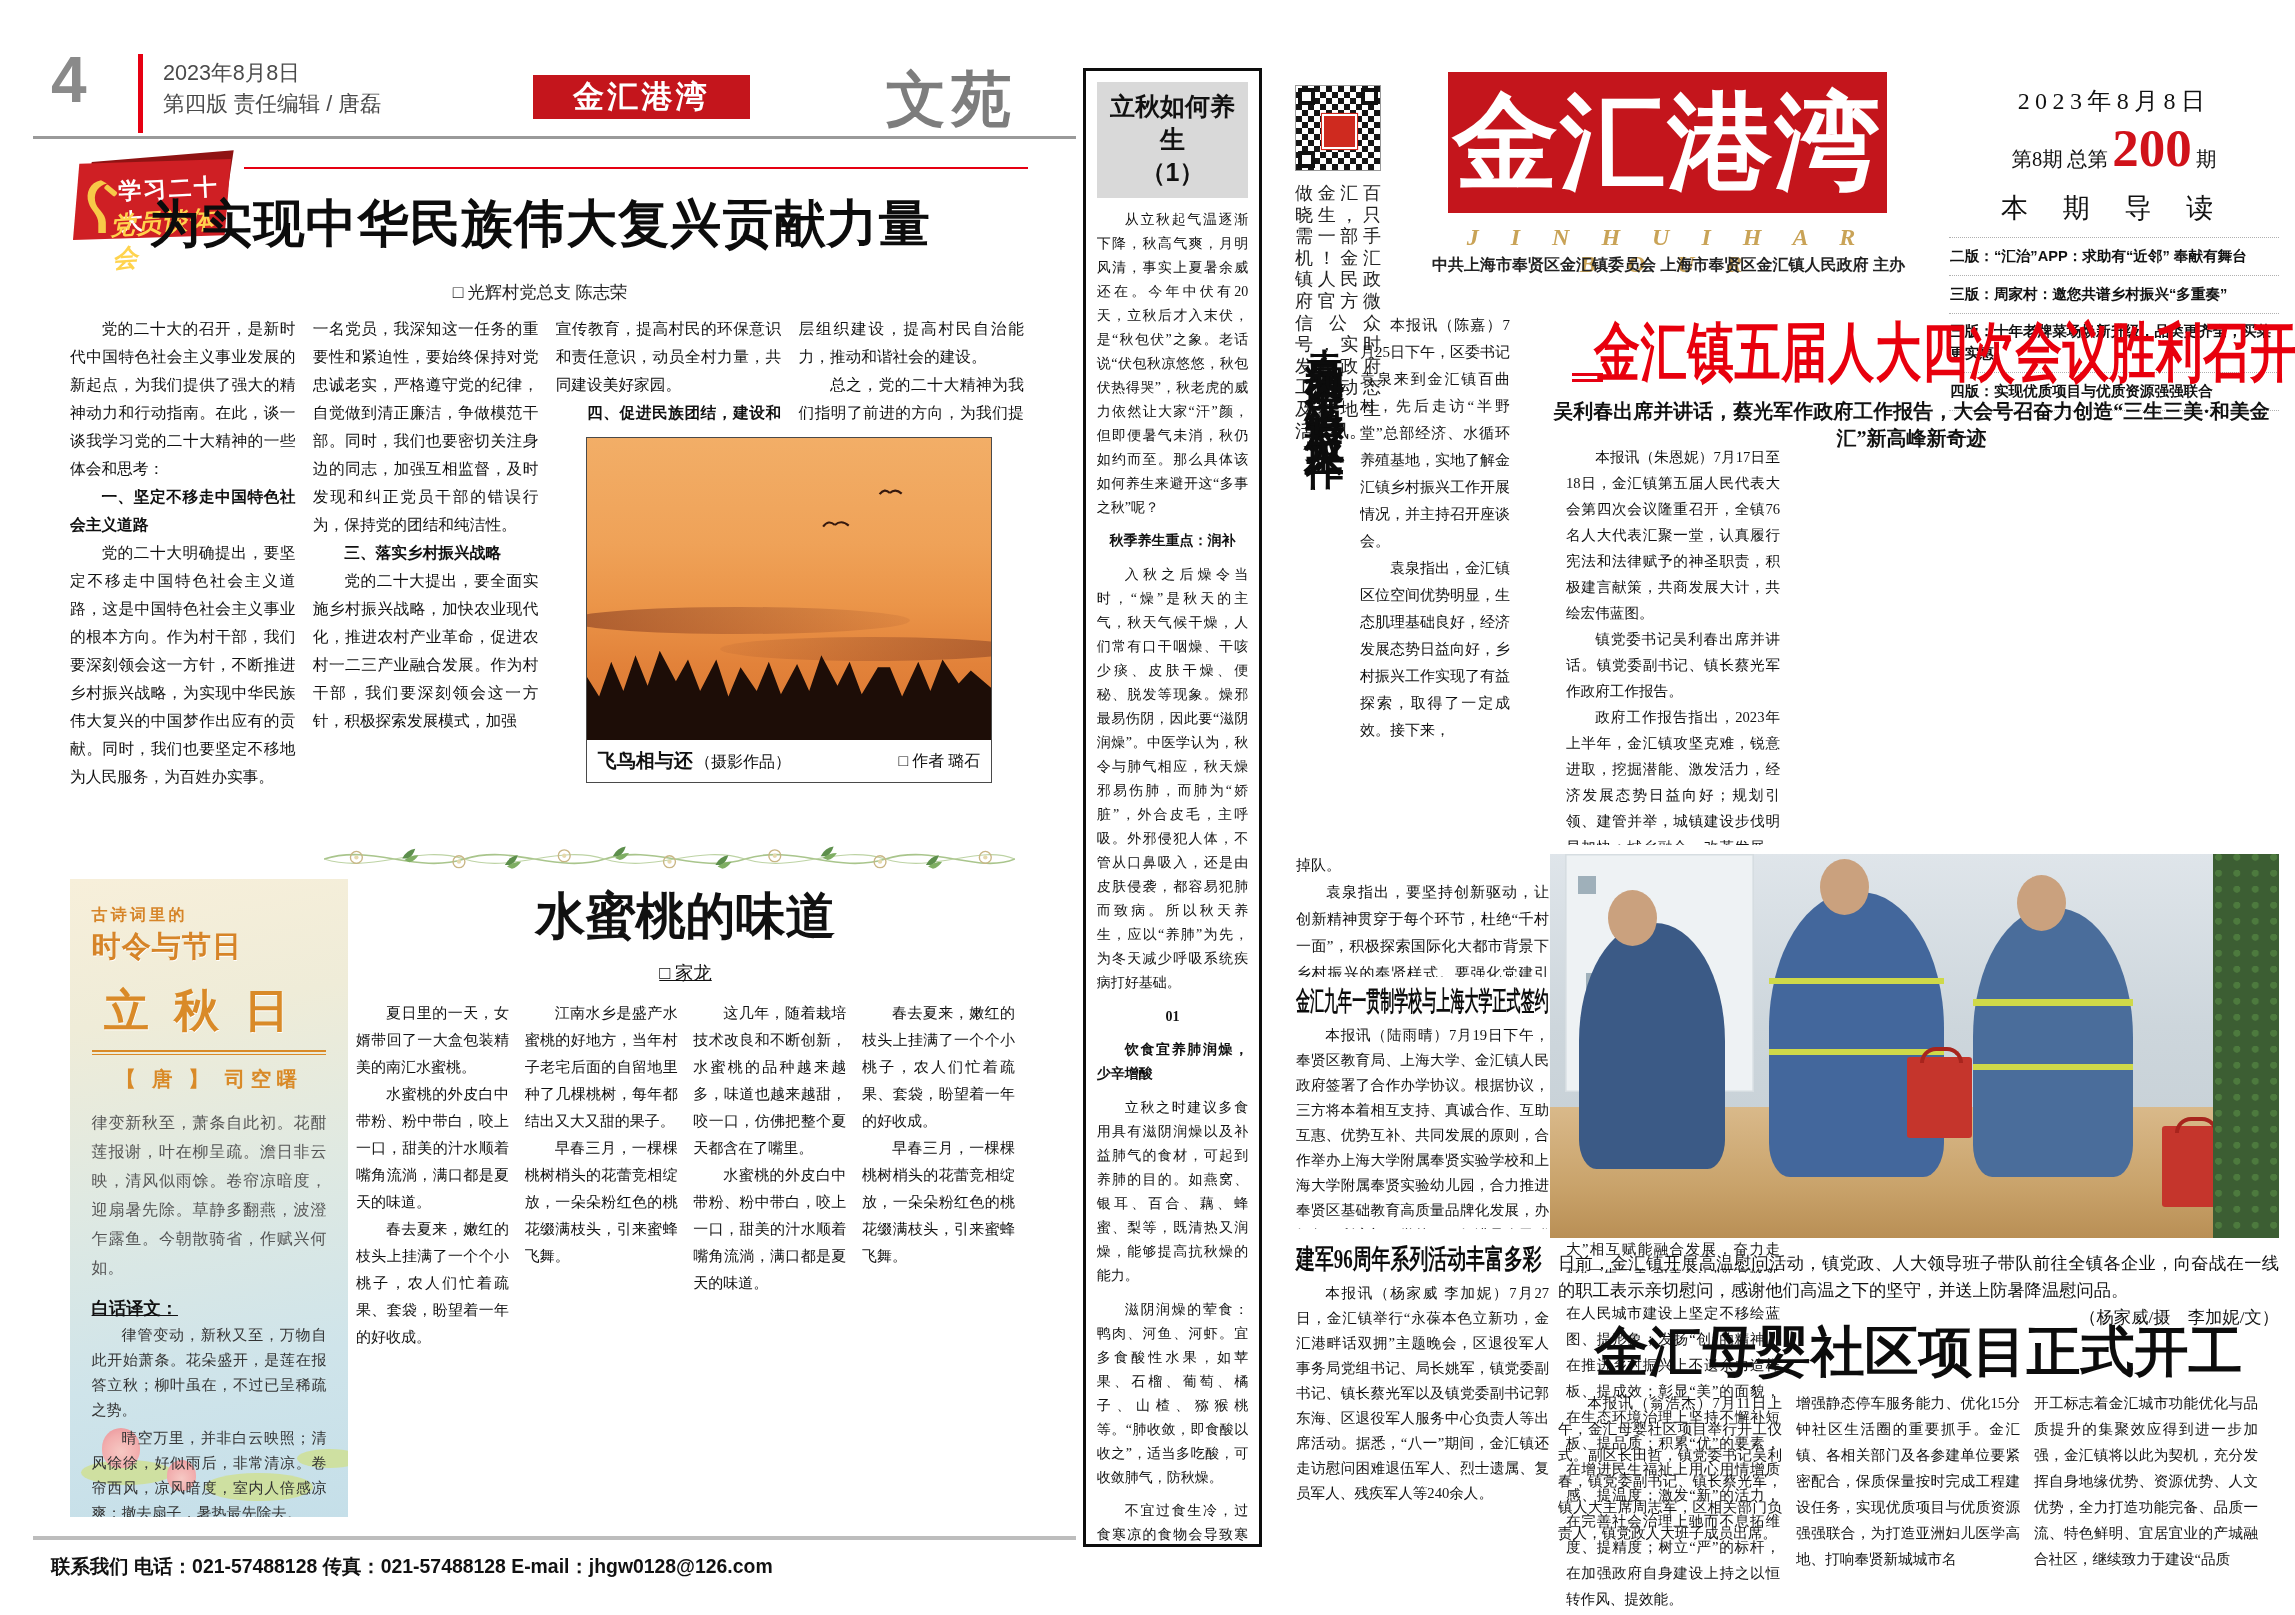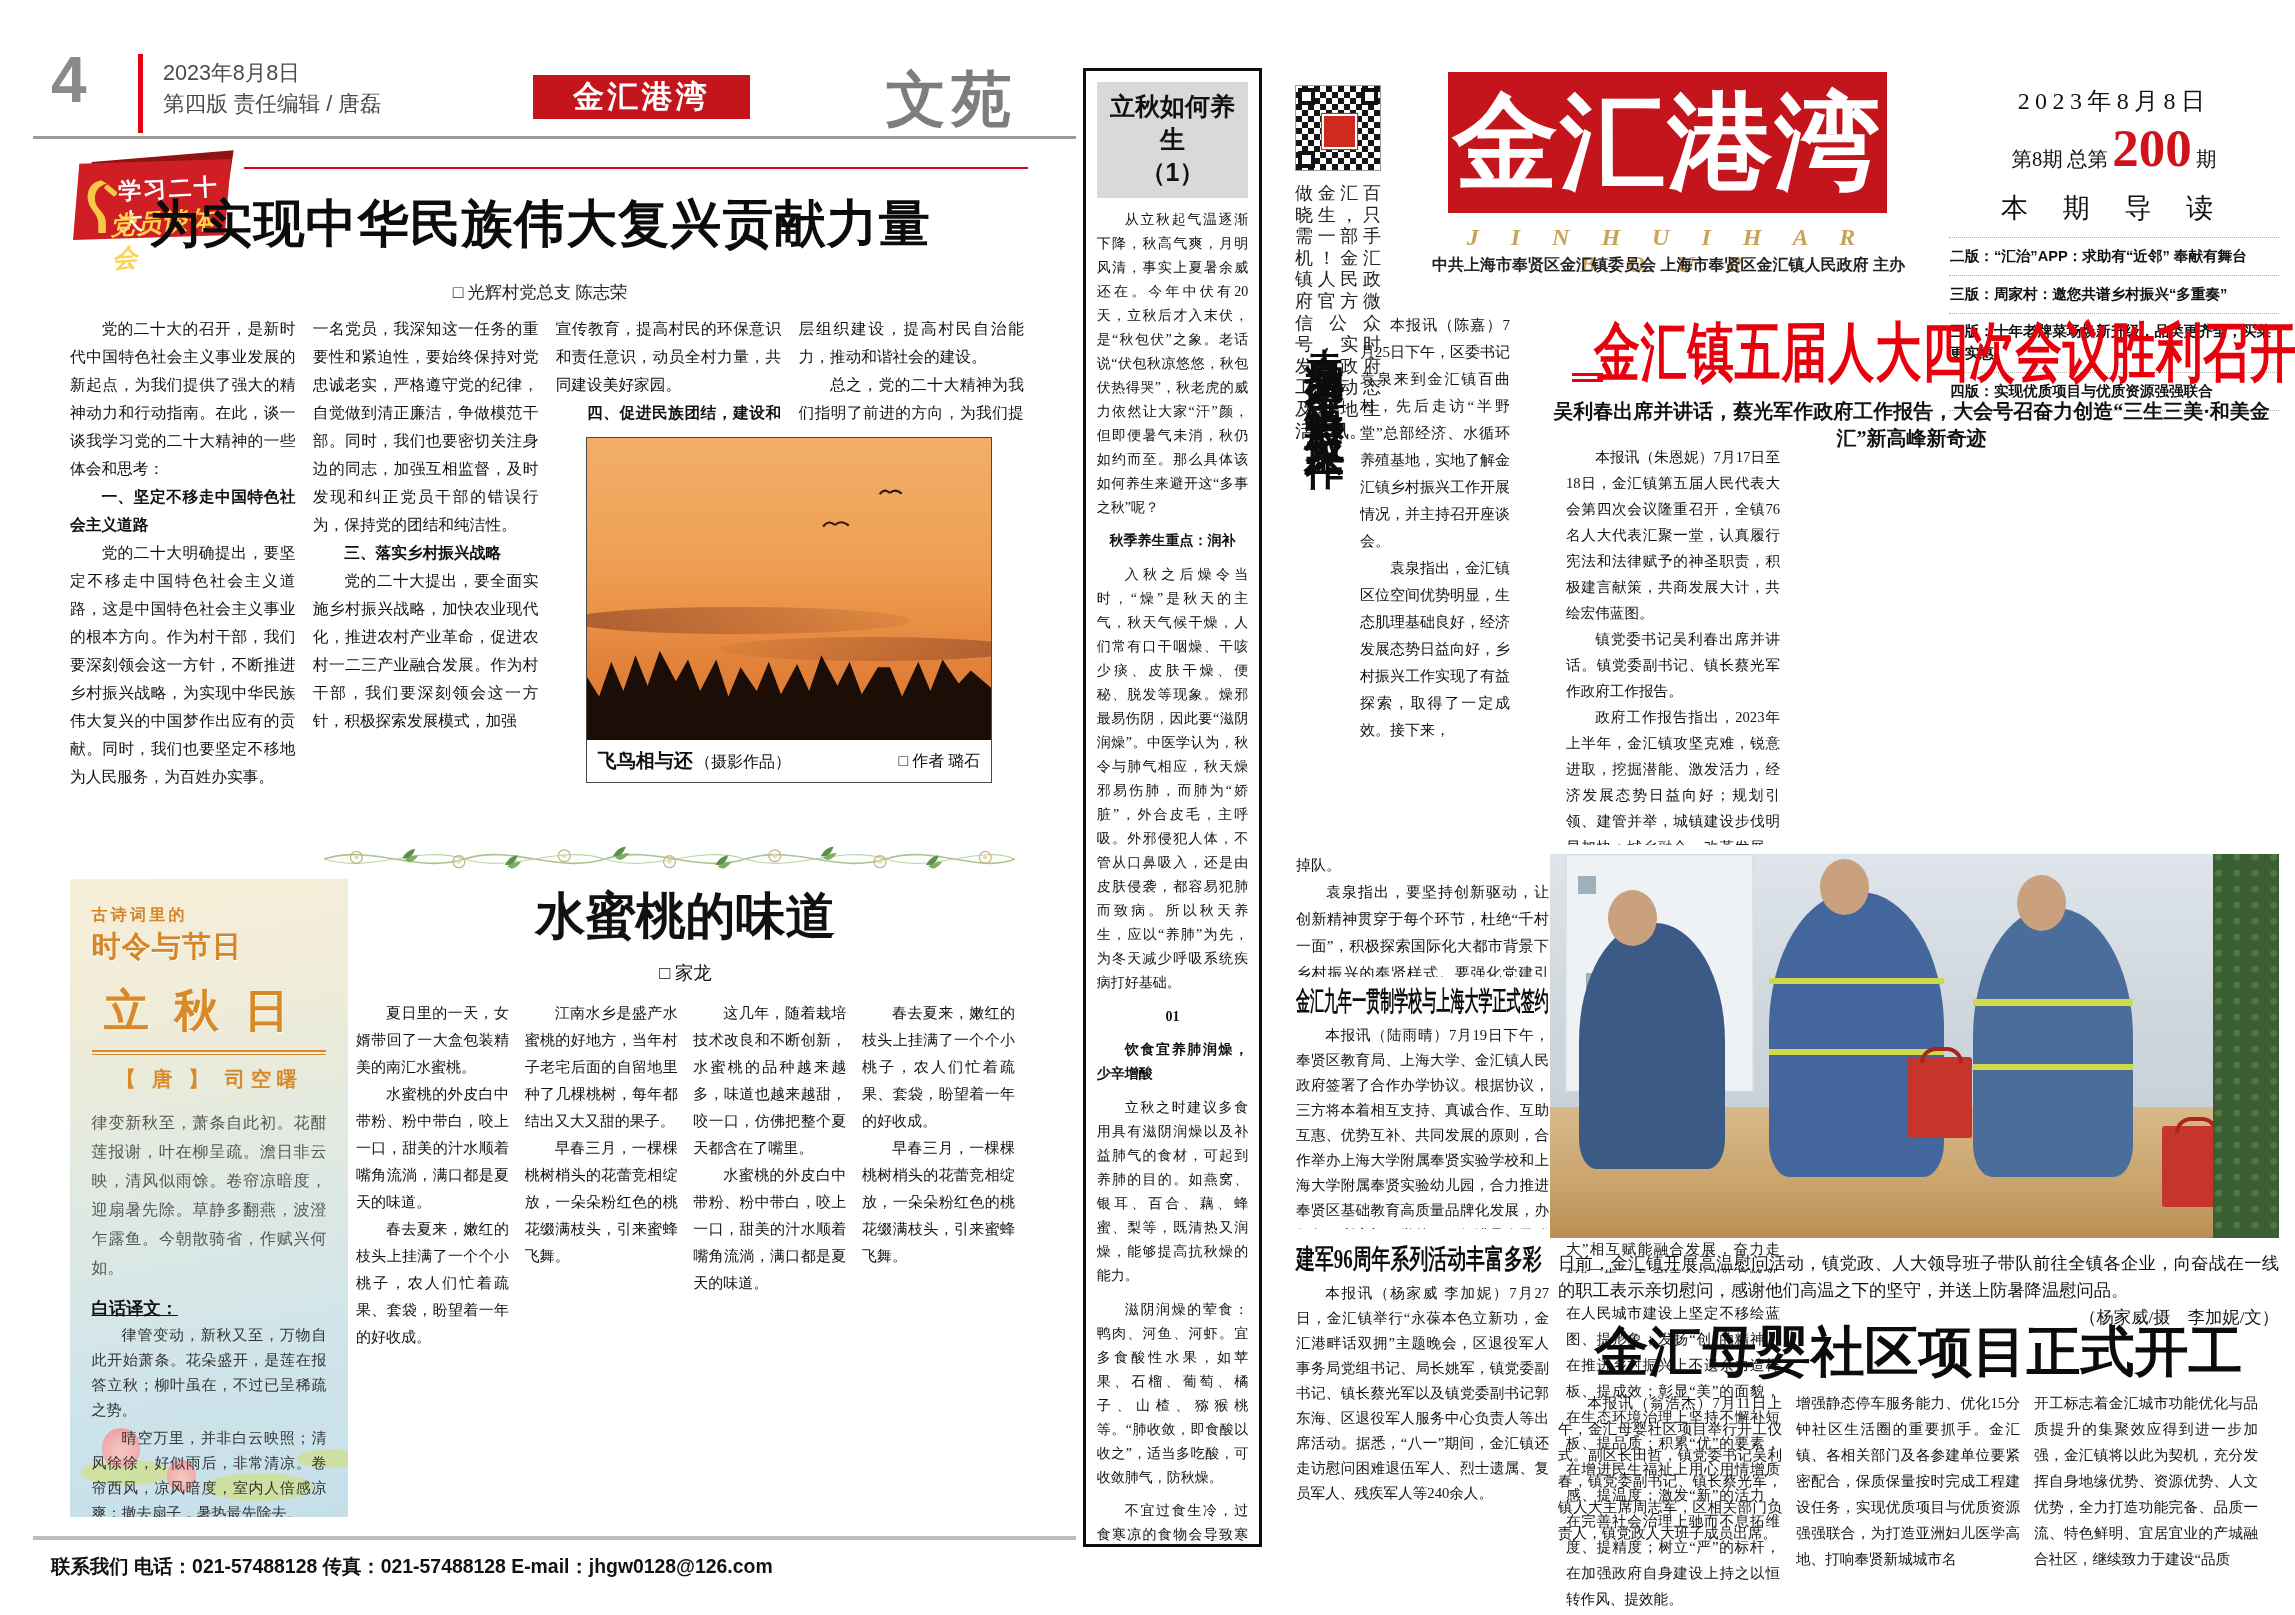--- a/index.html
+++ b/index.html
@@ -75,21 +75,21 @@
   .poem-body{color:#555;font-size:16px;line-height:29px;margin-top:15px;text-align:justify;}
   .card-h{font-size:17.3px;font-weight:700;color:#111;text-decoration:underline;margin-top:14px;
     font-family:"Liberation Sans",sans-serif;}
   .card-p{font-size:15px;line-height:25px;color:#333;text-indent:2em;text-align:justify;margin:3.2px 0 0 0;}
   .lotus{position:absolute;z-index:1;}
   .pad{background:#cfe08f;border-radius:50%;opacity:.8;}
   .flower{background:radial-gradient(circle at 50% 60%,#f6c9c4 0%,#f2aeae 55%,#e98f96 100%);border-radius:50% 50% 45% 45%;}
 
   
   #peach-title{left:356px;top:883px;width:659px;text-align:center;font-size:50px;font-weight:900;}
-  #peach-author{left:356px;top:960px;width:659px;text-align:center;font-size:18.4px;}
+  #peach-author{left:356px;top:960px;width:659px;text-align:center;font-size:18.4px;text-decoration:underline;}
   #peach-cols{left:356px;top:1000px;width:659px;display:flex;gap:15.7px;}
   #peach-cols .col{width:153px;height:529px;font-size:15px;line-height:27px;}
 
   
   #lp-footer-rule{left:33px;top:1536px;width:1043px;height:4.3px;background:#bdbdbd;}
   #lp-footer{left:51px;top:1553px;font-size:19.4px;font-weight:700;color:#111;font-family:"Liberation Sans",sans-serif;}
 
   
   #health{left:1083px;top:68px;width:179px;height:1479px;border:3.2px solid #0d0d0d;background:#fff;
     padding:10.8px 10.8px;box-sizing:border-box;overflow:hidden;}

